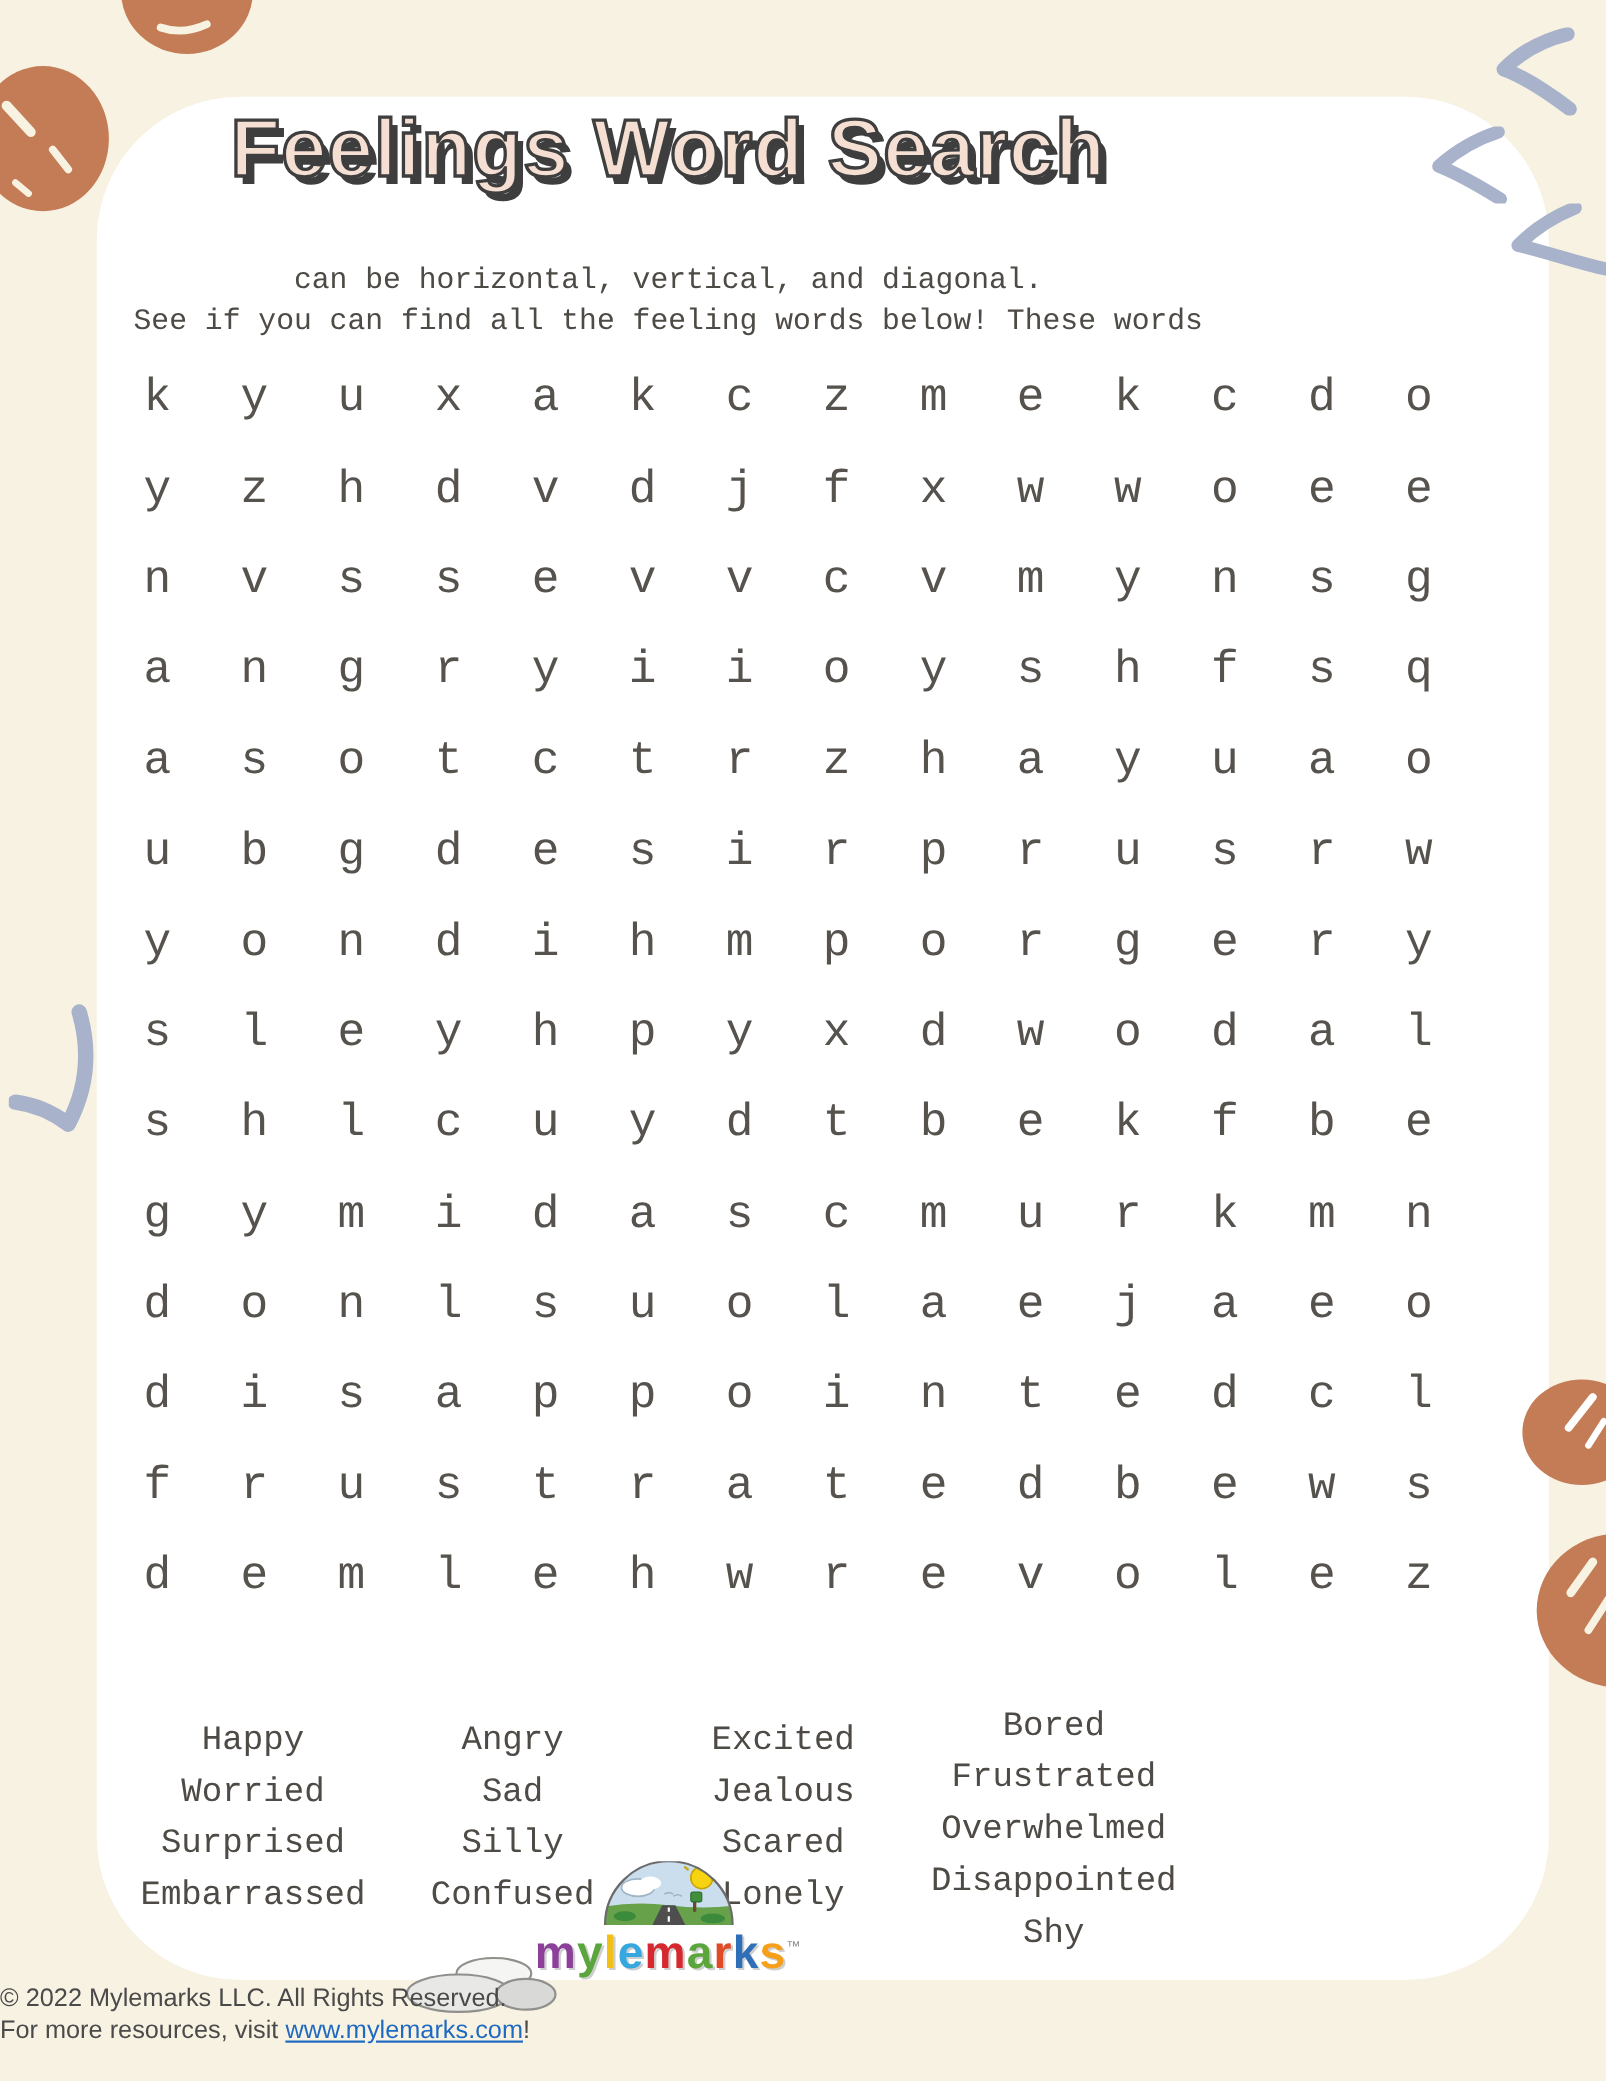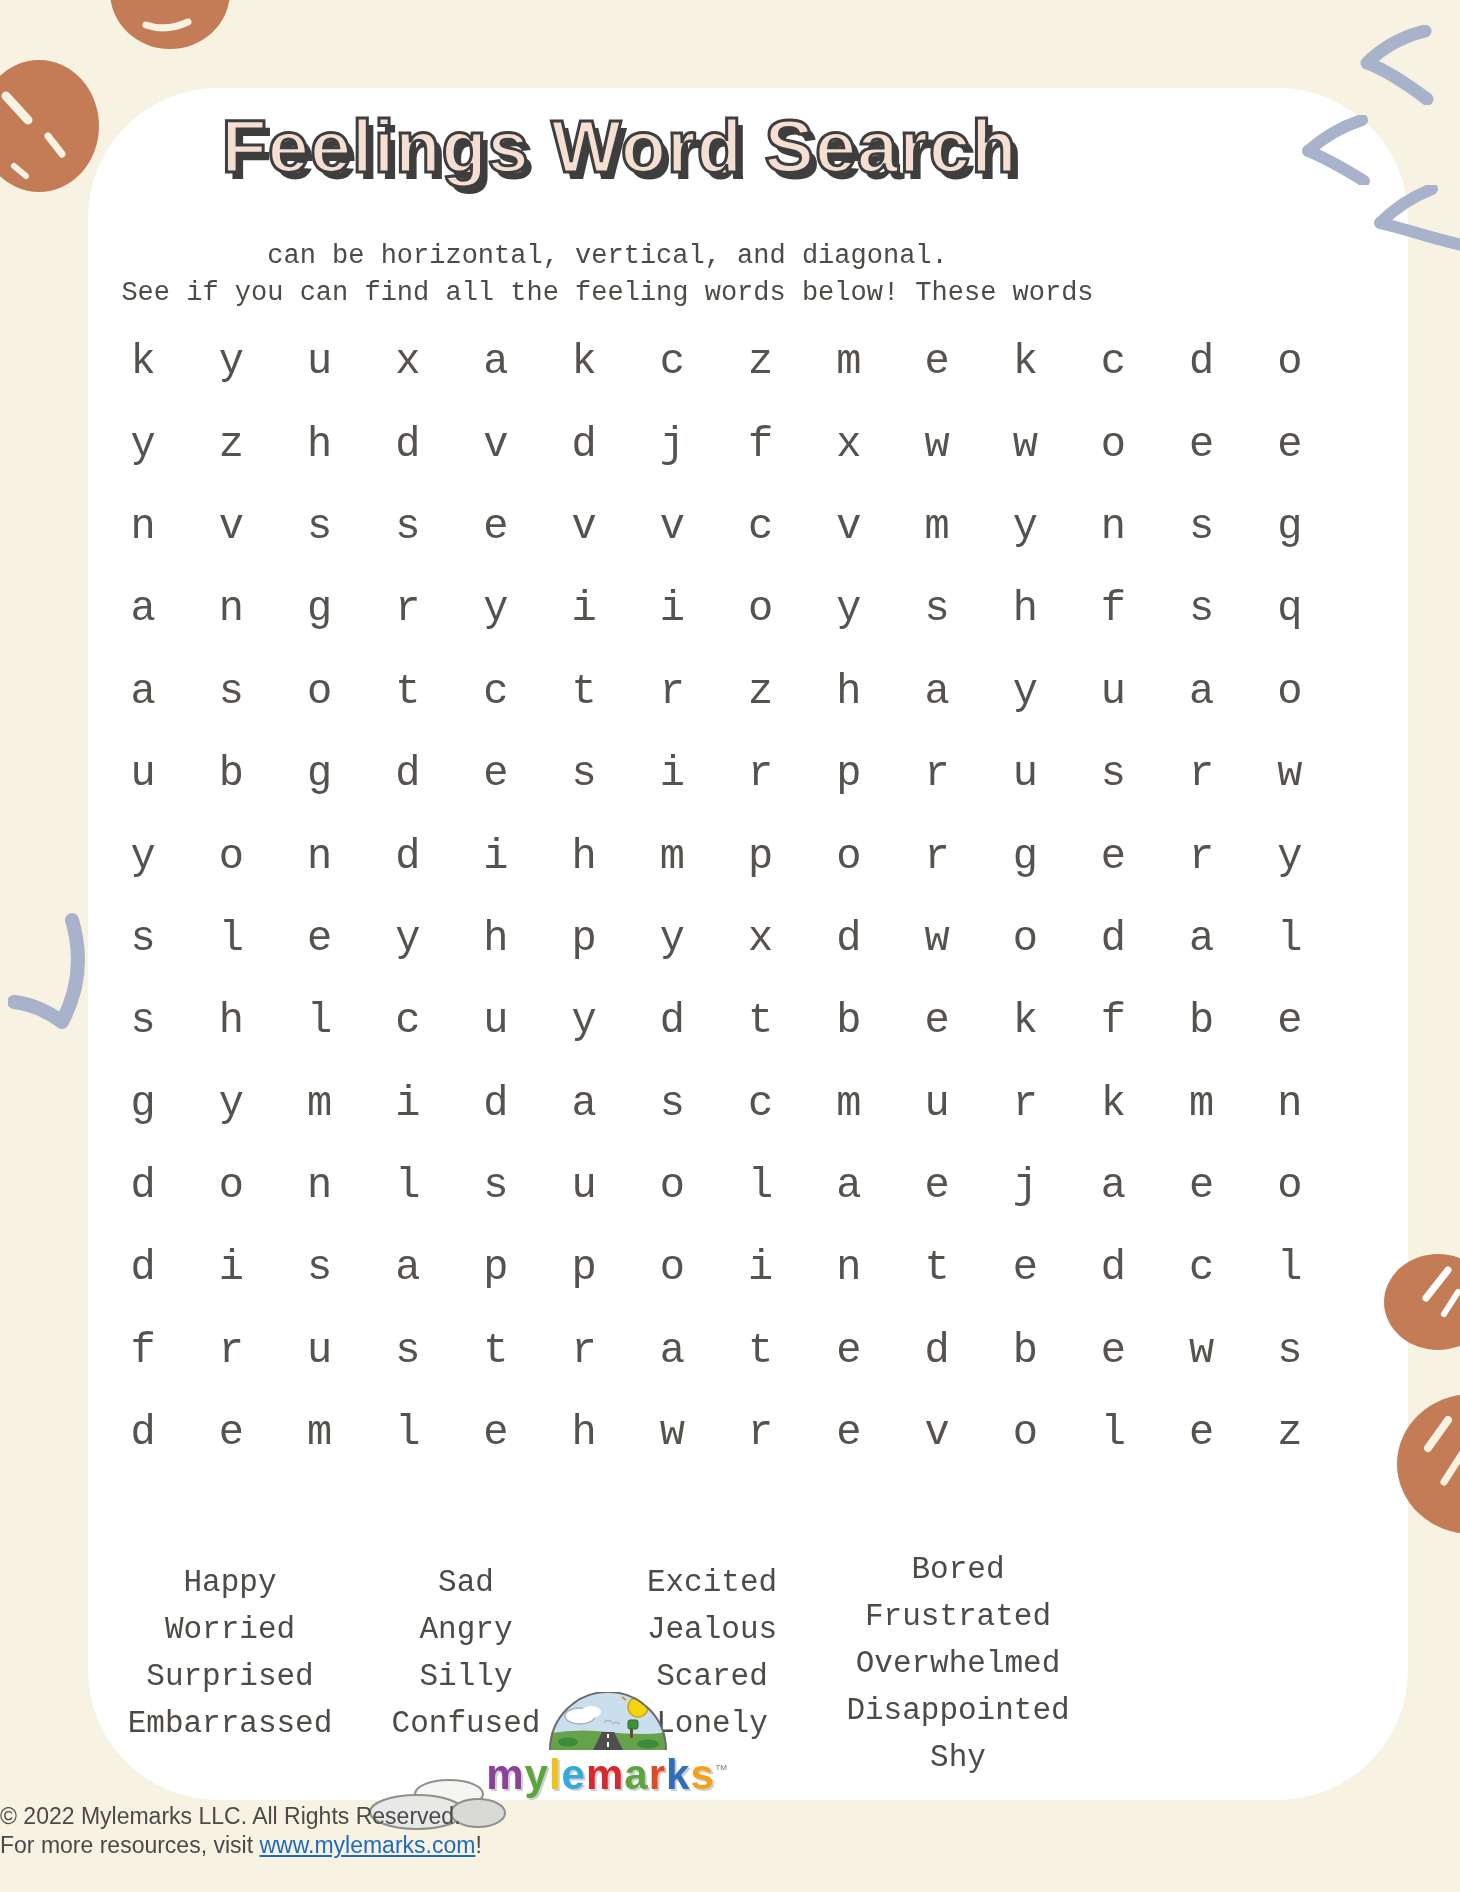--- a/index.html
+++ b/index.html
@@ -9,21 +9,21 @@
   html,body{margin:0;padding:0;}
   body{width:1460px;height:1892px;background:var(--bg);overflow:hidden;
        font-family:"Liberation Sans",sans-serif;}
   .page{position:relative;width:1460px;height:1892px;overflow:hidden;}
 
   .card{position:absolute;left:88px;top:88px;width:1320px;height:1712px;
         background:var(--card);border-radius:130px;}
 
   .deco{position:absolute;}
 
-  .title{position:absolute;left:0;top:92px;width:1215px;margin:12px;text-align:center;
+  .title{position:absolute;left:0;top:92px;width:1215px;margin:0;text-align:center;
          font-family:"Liberation Sans",sans-serif;font-weight:900;font-size:74px;
          letter-spacing:1px;color:var(--title-fill);
          -webkit-text-stroke:3px var(--title-outline);
          text-shadow:6px 7px 0 var(--title-outline);}
 
   .subtitle{position:absolute;left:0;top:238px;width:1215px;text-align:center;
             font-family:"Liberation Mono","DejaVu Sans Mono",monospace;
             font-size:27px;line-height:37px;color:#4e4a45;}
 
   #letter-grid{position:absolute;left:99px;top:321px;width:1235px;
@@ -309,22 +309,22 @@
     </div>
 
   <div id="word-list">
       <div class="wordcol c1">
         <div>Happy</div>
         <div>Worried</div>
         <div>Surprised</div>
         <div>Embarrassed</div>
       </div>
       <div class="wordcol c2">
+        <div>Angry</div>
         <div>Sad</div>
-        <div>Angry</div>
         <div>Silly</div>
         <div>Confused</div>
       </div>
       <div class="wordcol c3">
         <div>Excited</div>
         <div>Jealous</div>
         <div>Scared</div>
         <div>Lonely</div>
       </div>
       <div class="wordcol c4">

